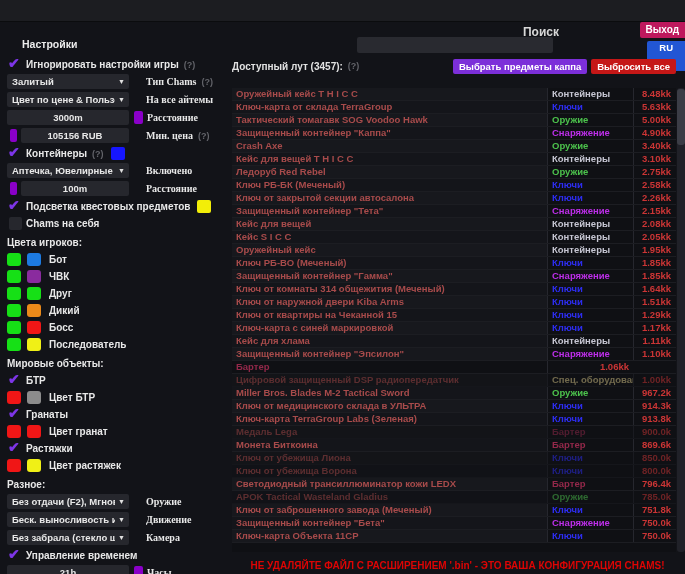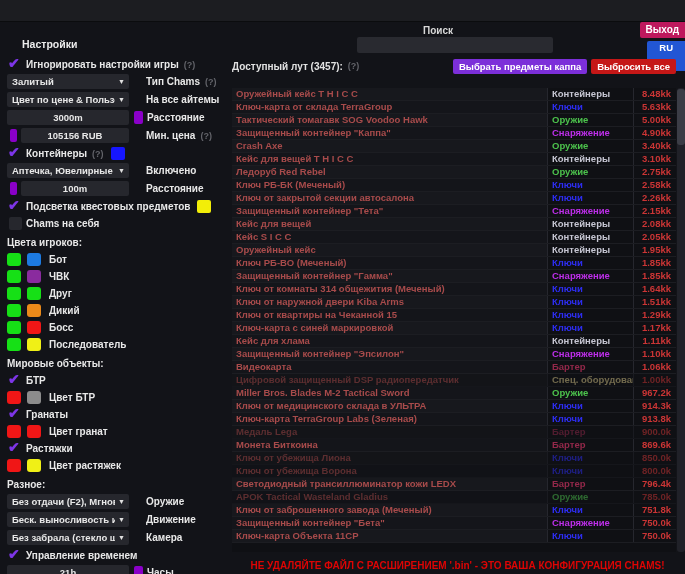--- a/index.html
+++ b/index.html
@@ -23,29 +23,29 @@
   .chk .mark { color:#7d35e8; font-size:14px; line-height:12px; position:absolute; top:-1px; left:-1px; }
   .chk.unchecked { background:#26272d; }
   .hint { color:#63646a; margin-left:5px; font-size:9px; }
   .ddbox { width:122px; height:15px; background:#26272d; border-radius:2px; display:flex; align-items:center; justify-content:space-between; padding:0 4px 0 5px; flex-shrink:0; cursor:default; }
   .ddbox .val { font-size:9.5px; overflow:hidden; white-space:nowrap; }
   .arrow { font-size:7px; color:#e0e0e0; margin-left:3px; flex-shrink:0; }
   .inbox { width:122px; height:15px; background:#26272d; border-radius:2px; text-align:center; line-height:15px; font-size:9.5px; flex-shrink:0; }
   .inbox.narrow { width:108px; }
   .sw { width:9px; height:13px; border-radius:2px; margin-left:5px; flex-shrink:0; }
   .sw.pre { margin-left:3px; margin-right:4px; width:7px; }
-  .side-label { margin-left:17px; }
+  .side-label { margin-left:17px;font-family:Liberation Serif, serif; }
   .side-label.after-sw { margin-left:4px; }
   .sec { margin:6px 0 4px 7px; font-size:10px; }
   .swatch14 { width:14px; height:13px; border-radius:3px; margin-right:6px; flex-shrink:0; }
   .swatch-inline { width:14px; height:13px; border-radius:2px; margin-left:7px; flex-shrink:0; }
 
   
   .main { position:absolute; left:230px; top:22px; right:0; bottom:0; }
-  .search-label { position:absolute; top:3px; left:110px; width:196px; text-align:center; color:#d8d8d8; font-size:10px; }
+  .search-label { position:absolute; top:3px; left:133px; width:196px; text-align:right; color:#d8d8d8; font-size:12px; }
   .search-input { position:absolute; top:15px; left:127px; width:196px; height:16px; background:#292a30; border:none; border-radius:2px; outline:none; color:#e8e8e8; font-family:"Liberation Sans",sans-serif; font-size:10px; padding:0 5px; }
   .exit-btn { position:absolute; top:0; right:0; height:16px; line-height:16px; background:#be185d; color:#fff; font-size:10px; padding:0 6px; border-radius:2px 0 0 2px; cursor:default; }
   .ru-btn { position:absolute; top:19px; right:0; height:30px; line-height:14px; background:#2256d4; color:#fff; font-size:9.5px; padding:0 12px; border-radius:2px 0 0 2px; cursor:default; }
   .loot-bar { position:absolute; top:36px; left:2px; right:9px; height:16px; display:flex; align-items:center; font-size:10px; }
   .loot-title { color:#e2e2e2; }
   .btn { height:15px; line-height:15px; color:#fff; font-size:9.5px; padding:0 6px; border-radius:2px; cursor:default; flex-shrink:0; }
   .btn-kappa { margin-left:auto; background:#7c2fd9; }
   .btn-drop { margin-left:4px; background:#c51717; }
   .thead { position:absolute; top:52px; left:2px; right:9px; height:14px; background:#1d1e24; display:grid; grid-template-columns:316px 86px 1fr; font-size:10px; color:#d6d6d6; line-height:14px; }
   .thead .h-name { padding-left:4px; }
@@ -369,21 +369,20 @@
         <span class="name" style="color: rgb(168, 75, 75);">Кейс для хлама</span>
         <span class="cat" style="color: rgb(198, 198, 210);">Контейнеры</span>
         <span class="price" style="color: rgb(203, 53, 53);">1.11kk</span>
       </div>
       <div class="trow">
         <span class="name" style="color: rgb(168, 75, 75);">Защищенный контейнер "Эпсилон"</span>
         <span class="cat" style="color: rgb(188, 46, 232);">Снаряжение</span>
         <span class="price" style="color: rgb(203, 53, 53);">1.10kk</span>
       </div>
       <div class="trow">
-        <span class="name" style="color: rgb(168, 75, 75);">Видеокарта</span>
         <span class="cat" style="color: rgb(147, 40, 74);">Бартер</span>
         <span class="price" style="color: rgb(203, 53, 53);">1.06kk</span>
       </div>
       <div class="trow dim">
         <span class="name" style="color: rgb(168, 75, 75);">Цифровой защищенный DSP радиопередатчик</span>
         <span class="cat" style="color: rgb(210, 193, 132);">Спец. оборудование</span>
         <span class="price" style="color: rgb(203, 53, 53);">1.00kk</span>
       </div>
       <div class="trow">
         <span class="name" style="color: rgb(168, 75, 75);">Miller Bros. Blades M-2 Tactical Sword</span>

